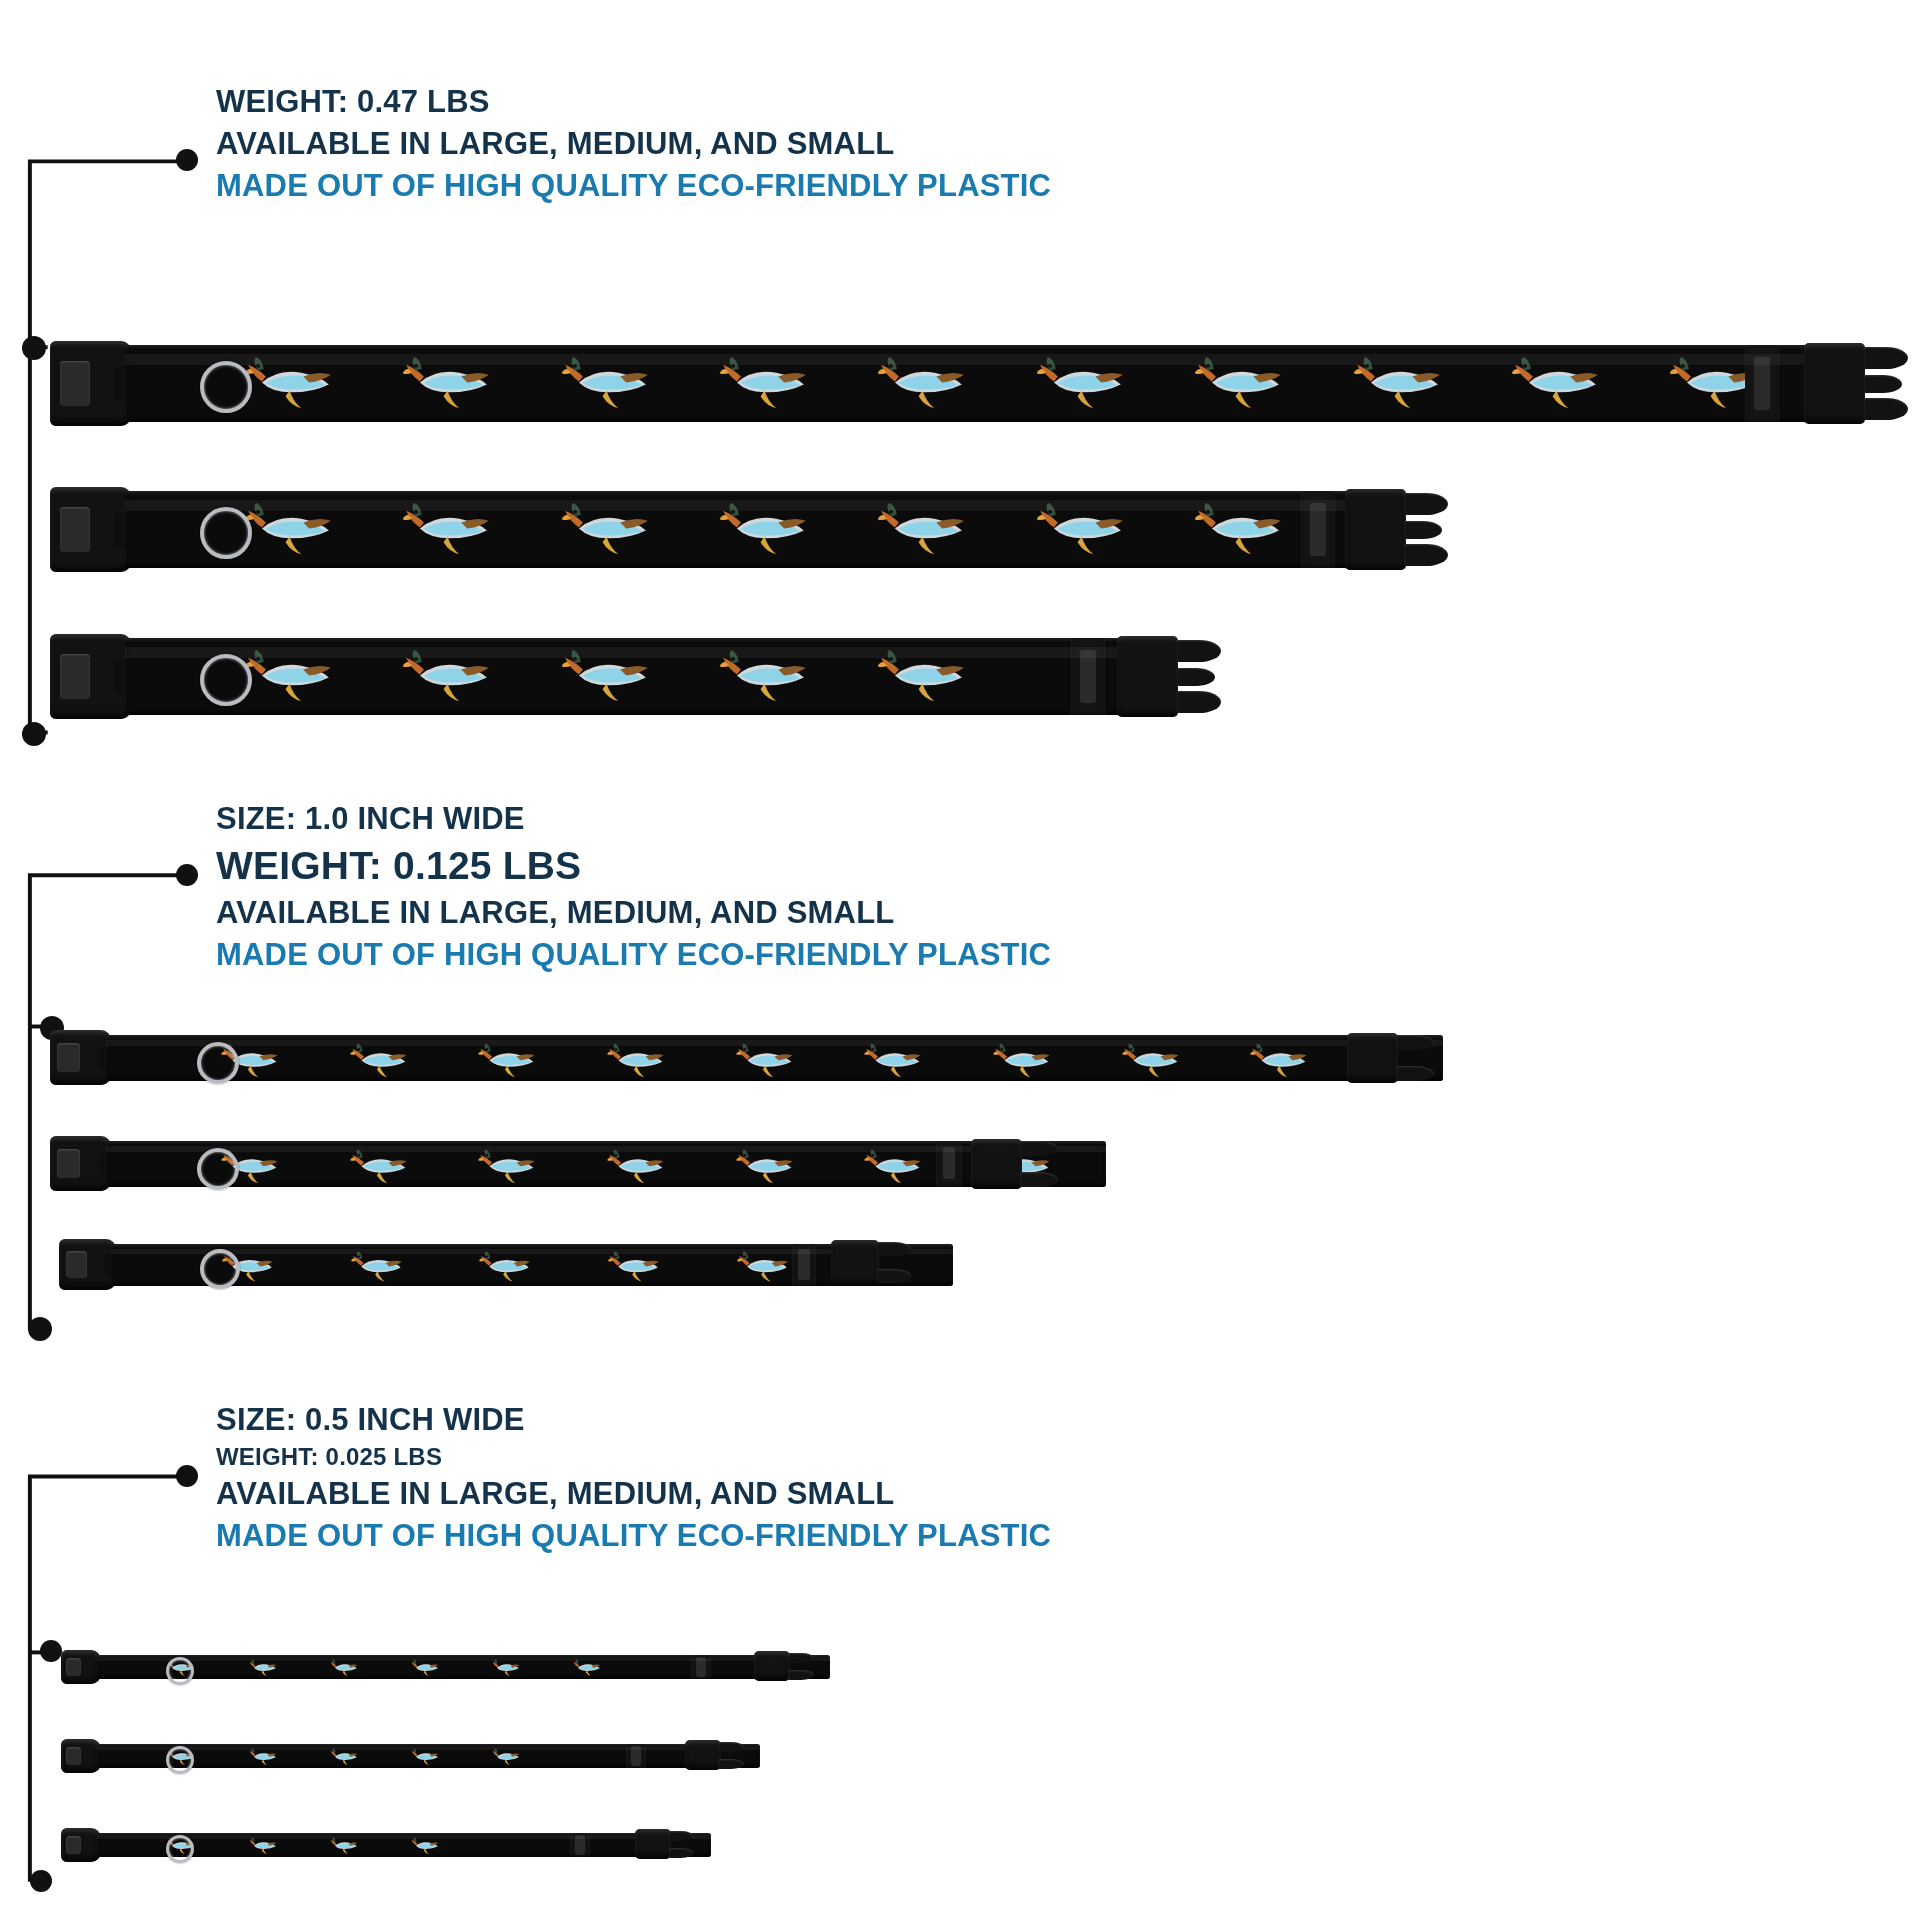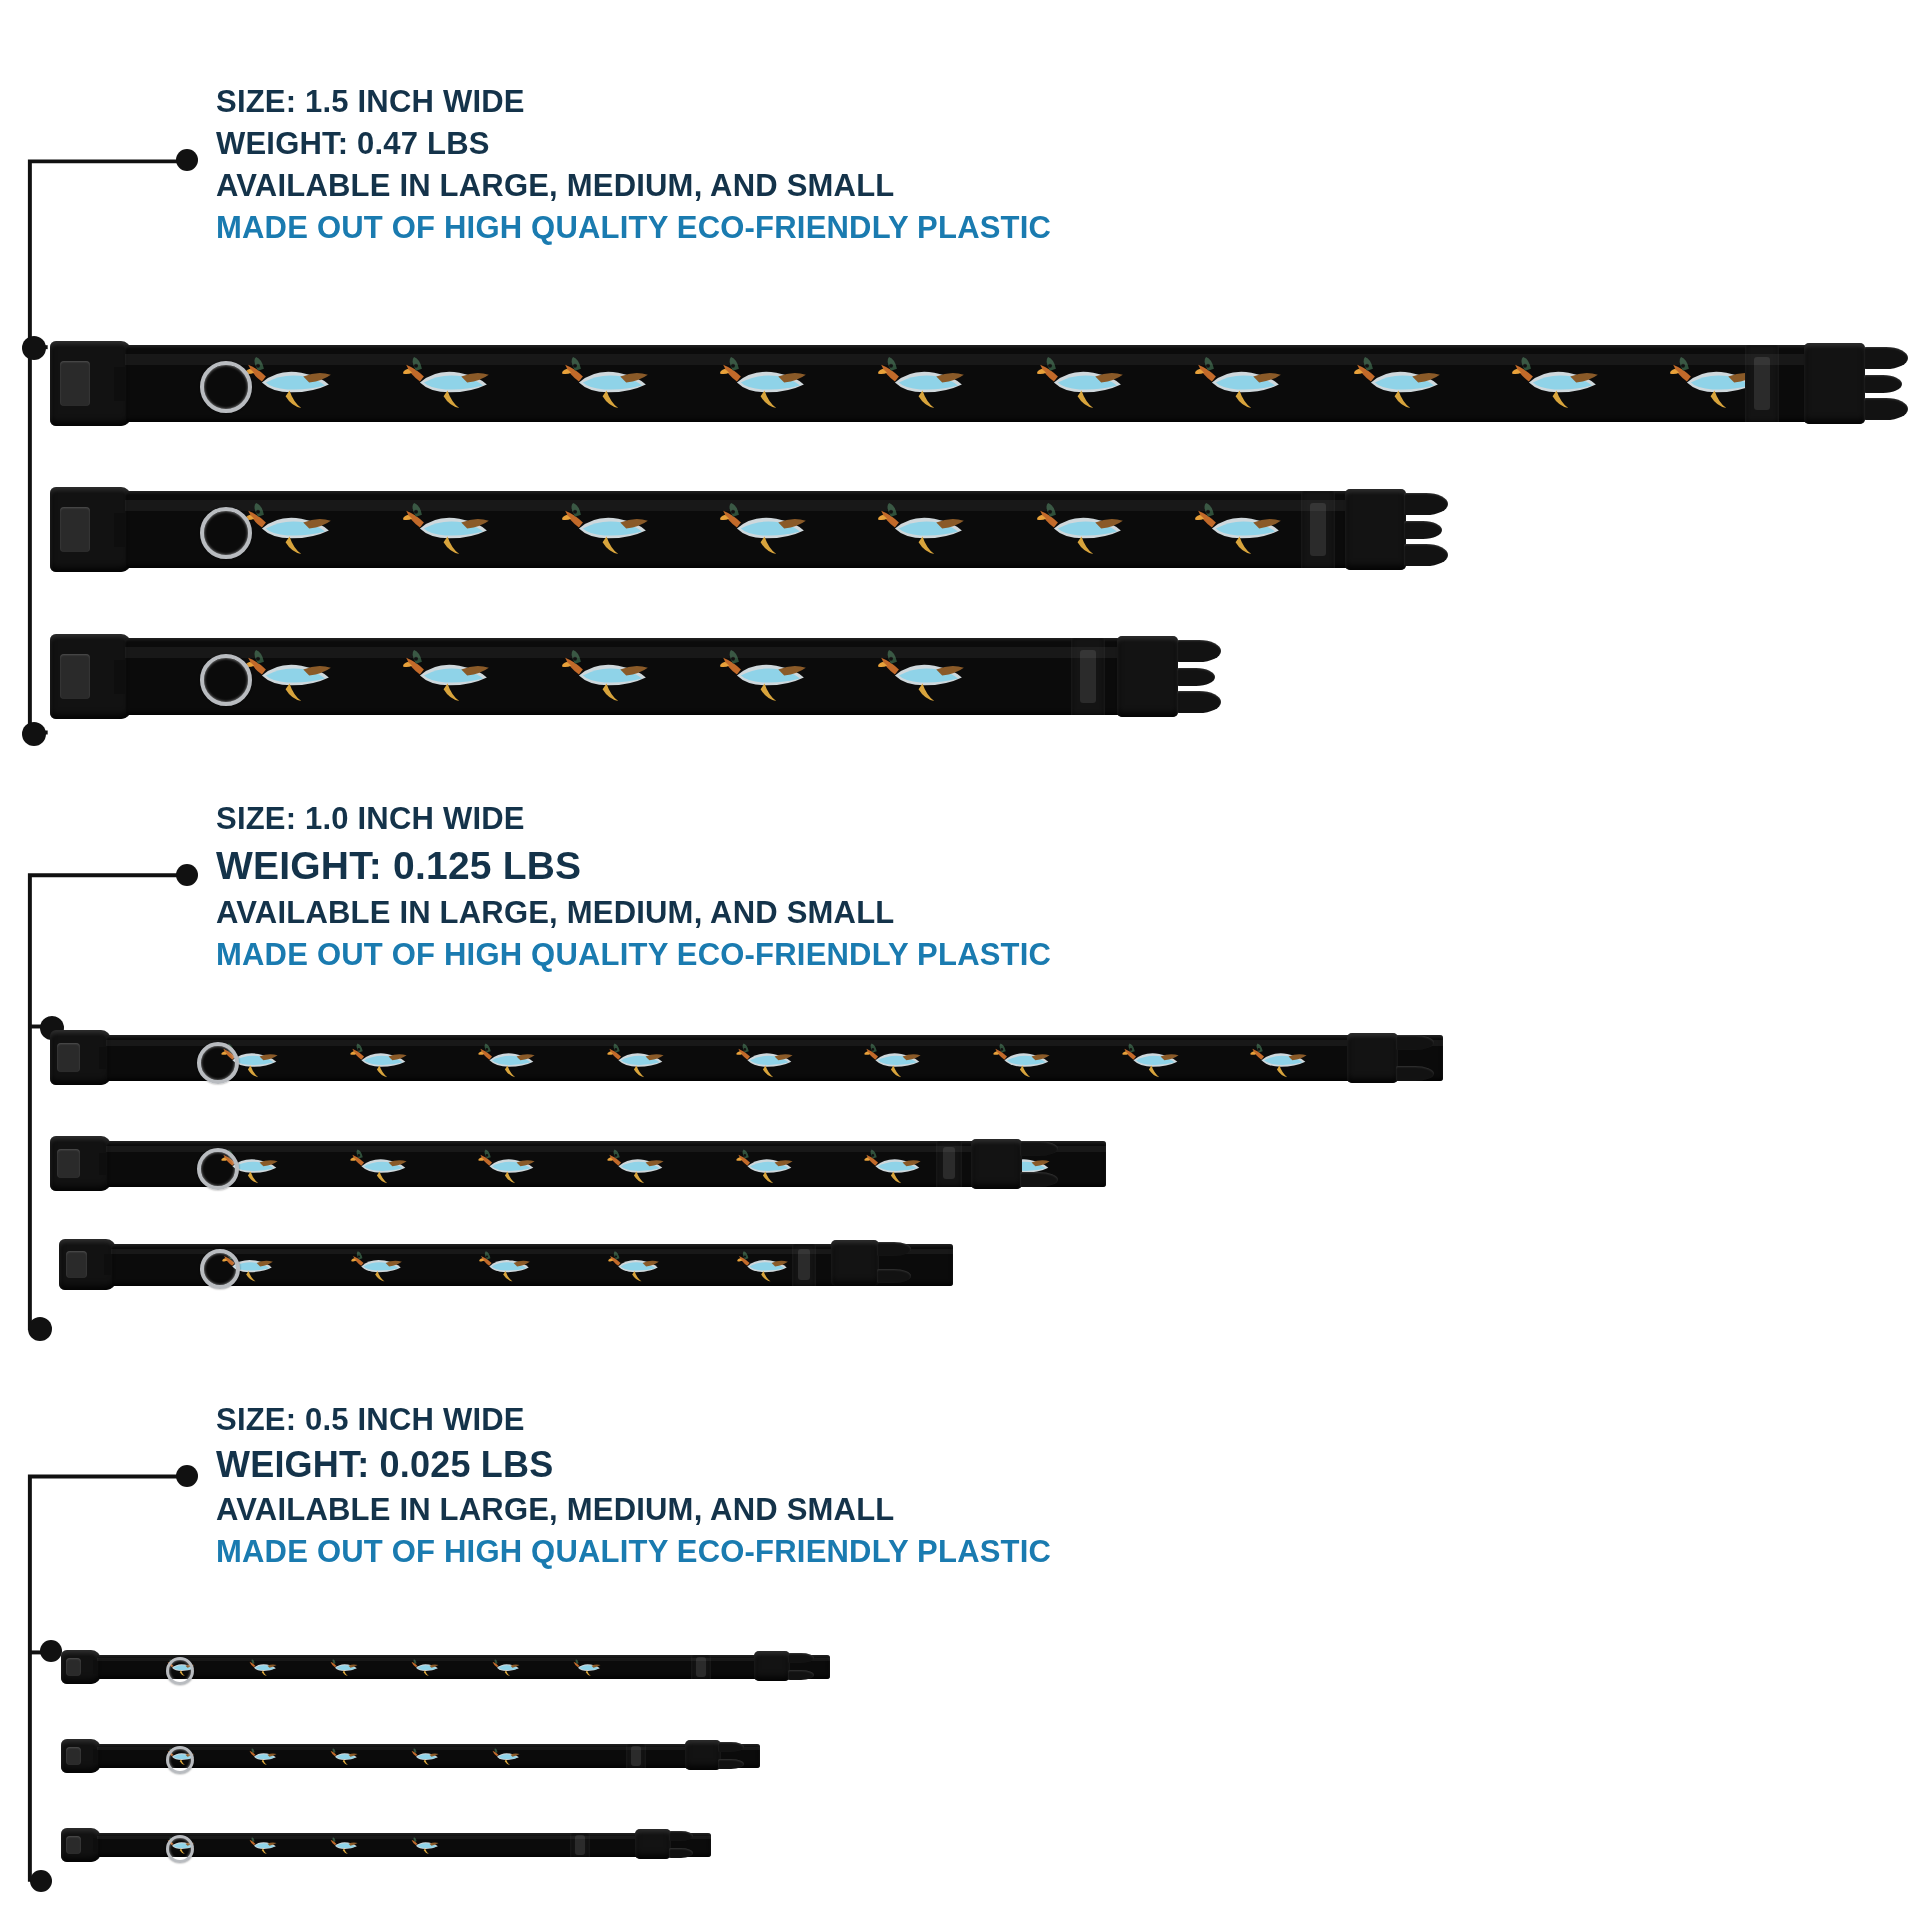--- a/index.html
+++ b/index.html
@@ -150,21 +150,20 @@
     position: absolute;
     pointer-events: none;
   }
 </style>
 </head>
 <body>
 
 <div class="group" style="top:0;height:752px;">
 
   <div class="spec-block" style="top:81px;">
-    <div class="spec-line spec-dark" style="font-size:31px;">SIZE: 1.5 INCH WIDE</div>
     <div class="spec-line spec-dark" style="font-size:31px;">WEIGHT: 0.47 LBS</div>
     <div class="spec-line spec-dark" style="font-size:31px;">AVAILABLE IN LARGE, MEDIUM, AND SMALL</div>
     <div class="spec-line spec-accent" style="font-size:31px;">MADE OUT OF HIGH QUALITY ECO-FRIENDLY PLASTIC</div>
   </div>
 
   <svg class="bracket" style="left:20px;top:149px;width:168px;height:594px;" viewBox="0 0 170 600" width="168" height="594">
     <path d="M 160 12 L 10 12 L 10 590 L 28 590" stroke="#111111" stroke-width="4" fill="none"></path>
     <path d="M 10 200 L 28 200" stroke="#111111" stroke-width="4" fill="none"></path>
   </svg>
   <div class="dot" style="left:176px;top:149px;width:22px;height:22px;"></div>
@@ -774,21 +773,21 @@
     <div class="buckle-right" style="left:772px;top:3px;width:48px;height:46px;"></div>
     <div class="prong" style="left:818px;top:5px;width:34px;height:14px;"></div>
     <div class="prong" style="left:818px;top:32px;width:34px;height:14px;"></div>
   </div>
 </div>
 
 <div class="group" style="top:1381px;height:545px;">
 
   <div class="spec-block" style="top:18px;">
     <div class="spec-line spec-dark" style="font-size:31px;">SIZE: 0.5 INCH WIDE</div>
-    <div class="spec-line spec-dark" style="font-size:36px;">WEIGHT: 0.025 LBS</div>
+    <div class="spec-line spec-dark" style="font-size:24px;">WEIGHT: 0.025 LBS</div>
     <div class="spec-line spec-dark" style="font-size:31px;">AVAILABLE IN LARGE, MEDIUM, AND SMALL</div>
     <div class="spec-line spec-accent" style="font-size:31px;">MADE OUT OF HIGH QUALITY ECO-FRIENDLY PLASTIC</div>
   </div>
 
   <svg class="bracket" style="left:20px;top:83px;width:168px;height:446px;" viewBox="0 0 170 450" width="168" height="446">
     <path d="M 160 12 L 10 12 L 10 420 L 28 420" stroke="#111111" stroke-width="4" fill="none"></path>
     <path d="M 10 190 L 28 190" stroke="#111111" stroke-width="4" fill="none"></path>
   </svg>
   <div class="dot" style="left:176px;top:84px;width:22px;height:22px;"></div>
   <div class="dot" style="left:40px;top:259px;width:22px;height:22px;"></div>

